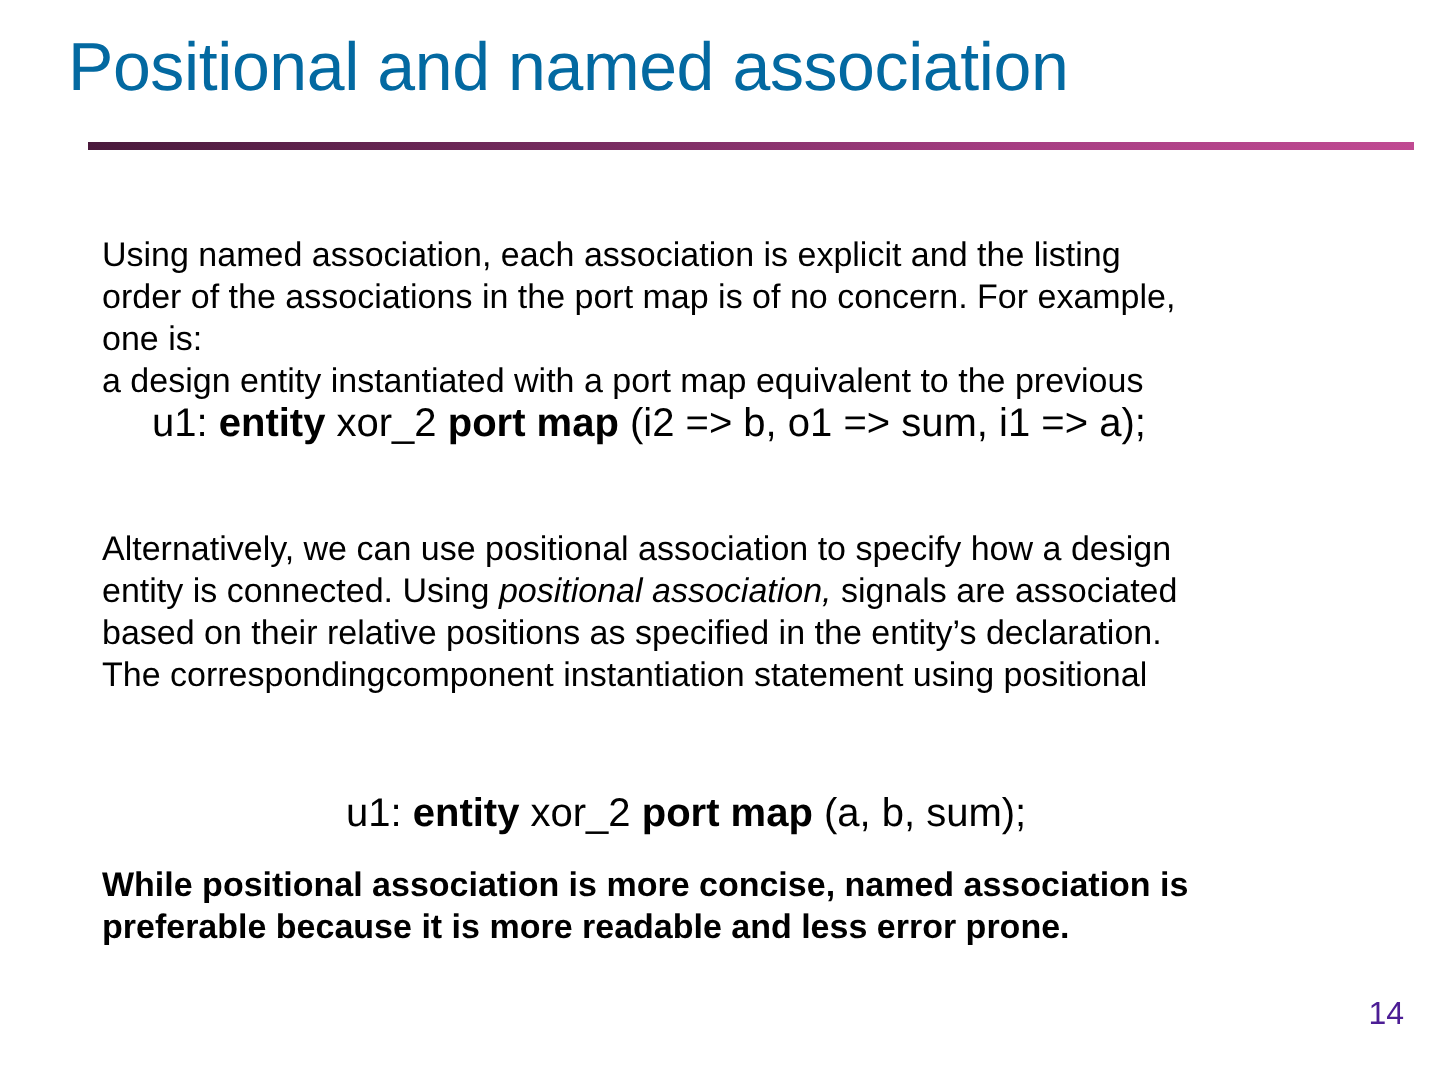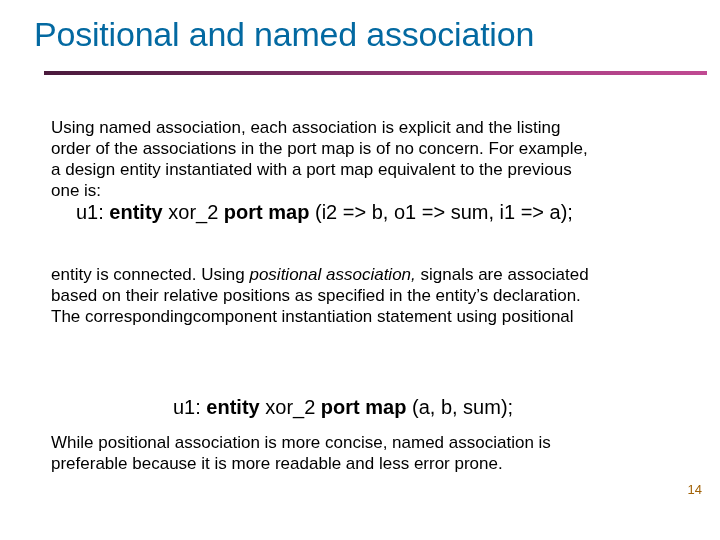--- a/index.html
+++ b/index.html
@@ -38,56 +38,57 @@
       left: 51px;
       font-size: 17px;
       line-height: 21px;
       white-space: nowrap;
     }
     .para span.line {
       display: block;
     }
     #para1 { top: 117px; }
     #para2 { top: 264px; }
-    #para3 { top: 432px; }
+    #para3 { top: 432px; font-weight: bold; }
     .code-line {
       position: absolute;
       font-size: 20px;
       line-height: 26px;
       white-space: nowrap;
     }
     #code1 { left: 76px; top: 199px; }
     #code2 { left: 173px; top: 394px; }
     .kw { font-weight: bold; }
     .em { font-style: italic; }
     .page-number {
       position: absolute;
       right: 18px;
-      top: 482px;
-      font-size: 13px;
+      top: 500px;
+      font-size: 16px;
       line-height: 16px;
-      color: #a16207;
+      color: #4c1d95;
     }
   </style>
 </head>
 <body>
 
 <div class="slide-title">Positional and named association</div>
 <div class="title-rule"></div>
 
 <div class="para" id="para1">
   <span class="line">Using named association, each association is explicit and the listing</span>
   <span class="line">order of the associations in the port map is of no concern. For example,</span>
+  <span class="line">one is:</span>
   <span class="line">a design entity instantiated with a port map equivalent to the previous</span>
-  <span class="line">one is:</span>
 </div>
 
 <div class="code-line" id="code1"><span>u1: </span><span class="kw">entity</span><span> xor_2 </span><span class="kw">port map</span><span> (i2 =&gt; b, o1 =&gt; sum, i1 =&gt; a);</span></div>
 
 <div class="para" id="para2">
+  <span class="line">Alternatively, we can use positional association to specify how a design</span>
   <span class="line"><span>entity is connected. Using </span><span class="em">positional association,</span><span> signals are associated</span></span>
   <span class="line">based on their relative positions as specified in the entity’s declaration.</span>
   <span class="line">The correspondingcomponent instantiation statement using positional</span>
 </div>
 
 <div class="code-line" id="code2"><span>u1: </span><span class="kw">entity</span><span> xor_2 </span><span class="kw">port map</span><span> (a, b, sum);</span></div>
 
 <div class="para" id="para3">
   <span class="line">While positional association is more concise, named association is</span>
   <span class="line">preferable because it is more readable and less error prone.</span>

